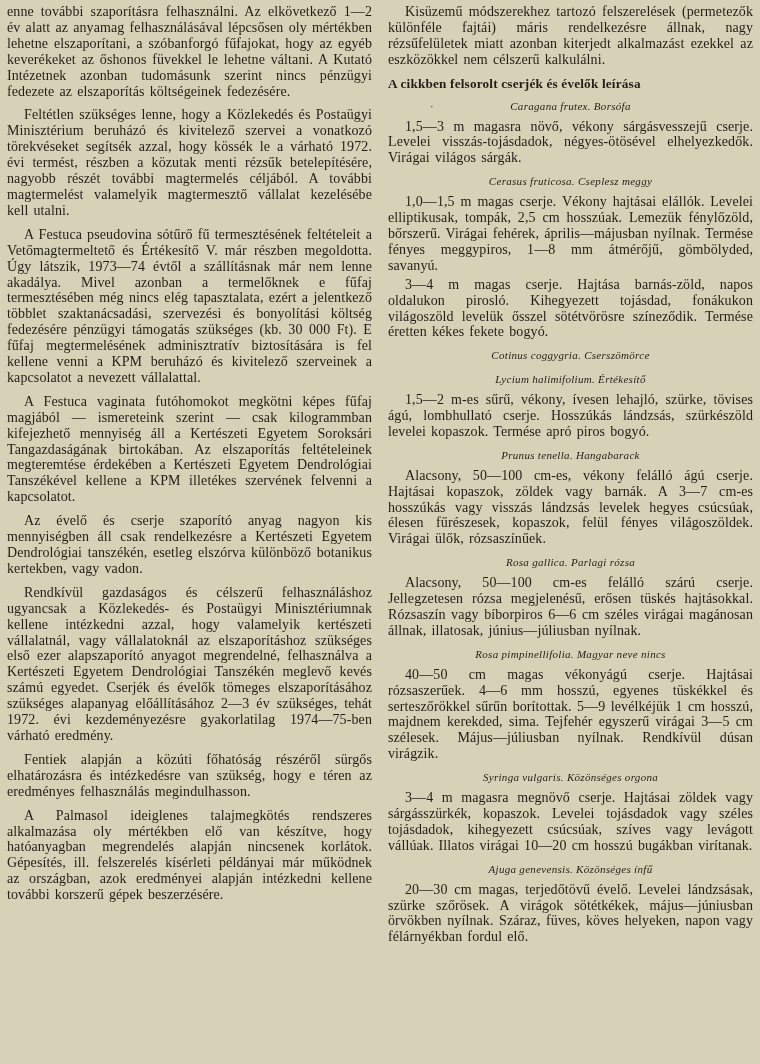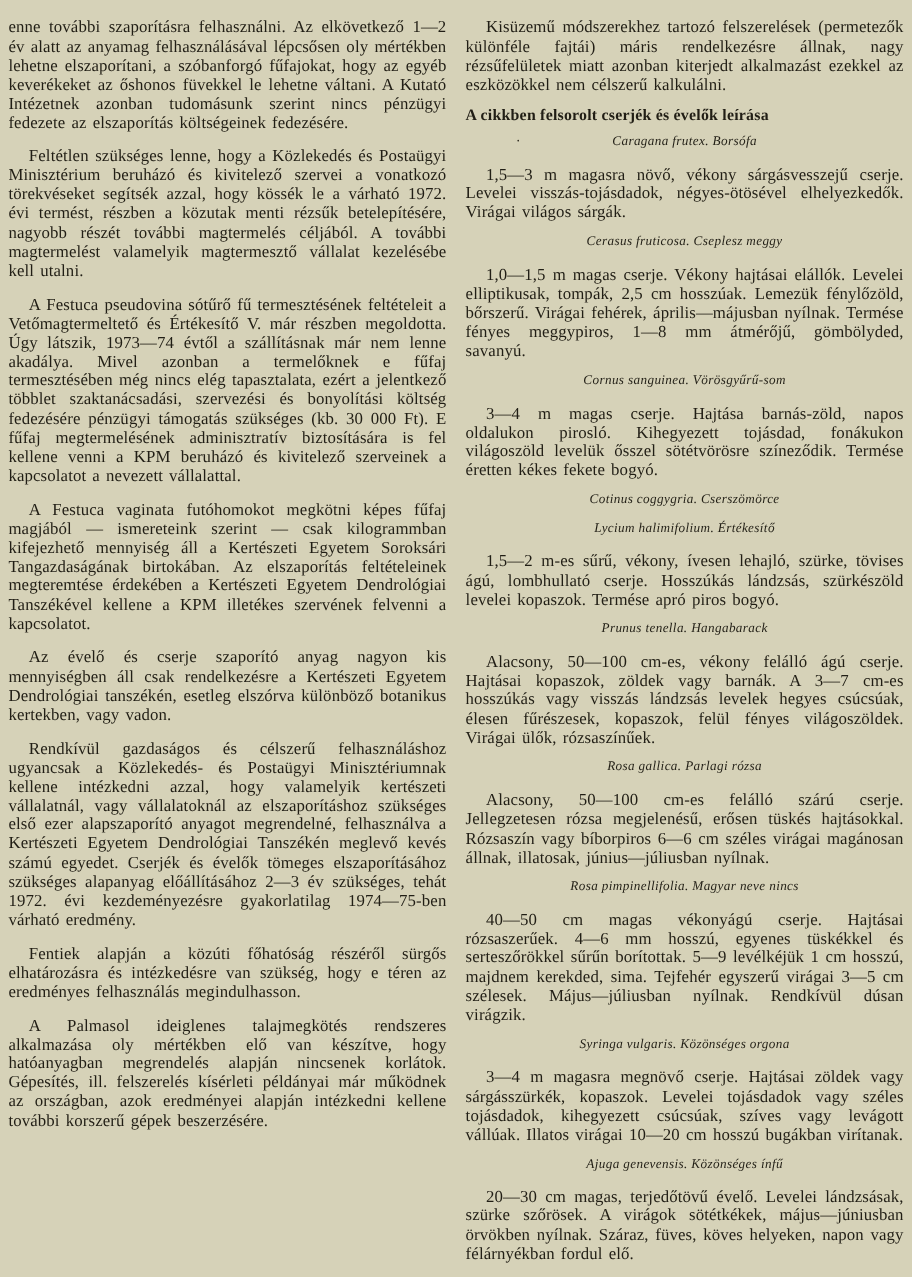--- a/index.html
+++ b/index.html
@@ -18,21 +18,21 @@
     gap: 16px;
     padding: 4px 7px 0 7px;
     box-sizing: border-box;
     width: 760px;
   }
   .col {
     width: 365px;
     flex: 0 0 365px;
   }
   .col p {
-    margin: 12px 0 8px 0;
+    margin: 0 0 8px 0;
     text-align: justify;
     text-indent: 17px;
     word-spacing: 1.5px;
     letter-spacing: 0.1px;
   }
   .col p.first {
     text-indent: 0;
   }
   .list-heading {
     font-weight: 700;
@@ -103,23 +103,20 @@
     </div>
 
     <div class="species">
       <div class="species-head-row">
         <span class="species-head">Cerasus fruticosa. Cseplesz meggy</span>
       </div>
       <p>1,0—1,5 m magas cserje. Vékony hajtásai elállók. Levelei elliptikusak, tompák, 2,5 cm hosszúak. Lemezük fénylőzöld, bőrszerű. Virágai fehérek, április—májusban nyílnak. Termése fényes meggypiros, 1—8 mm átmérőjű, gömbölyded, savanyú.</p>
     </div>
 
     <div class="species">
-      <div class="species-head-row">
-        <span class="species-head">Cornus sanguinea. Vörösgyűrű-som</span>
-      </div>
       <p>3—4 m magas cserje. Hajtása barnás-zöld, napos oldalukon pirosló. Kihegyezett tojásdad, fonákukon világoszöld levelük ősszel sötétvörösre színeződik. Termése éretten kékes fekete bogyó.</p>
     </div>
 
     <div class="species">
       <div class="species-head-row">
         <span class="species-head">Cotinus coggygria. Cserszömörce</span>
       </div>
     </div>
 
     <div class="species">

